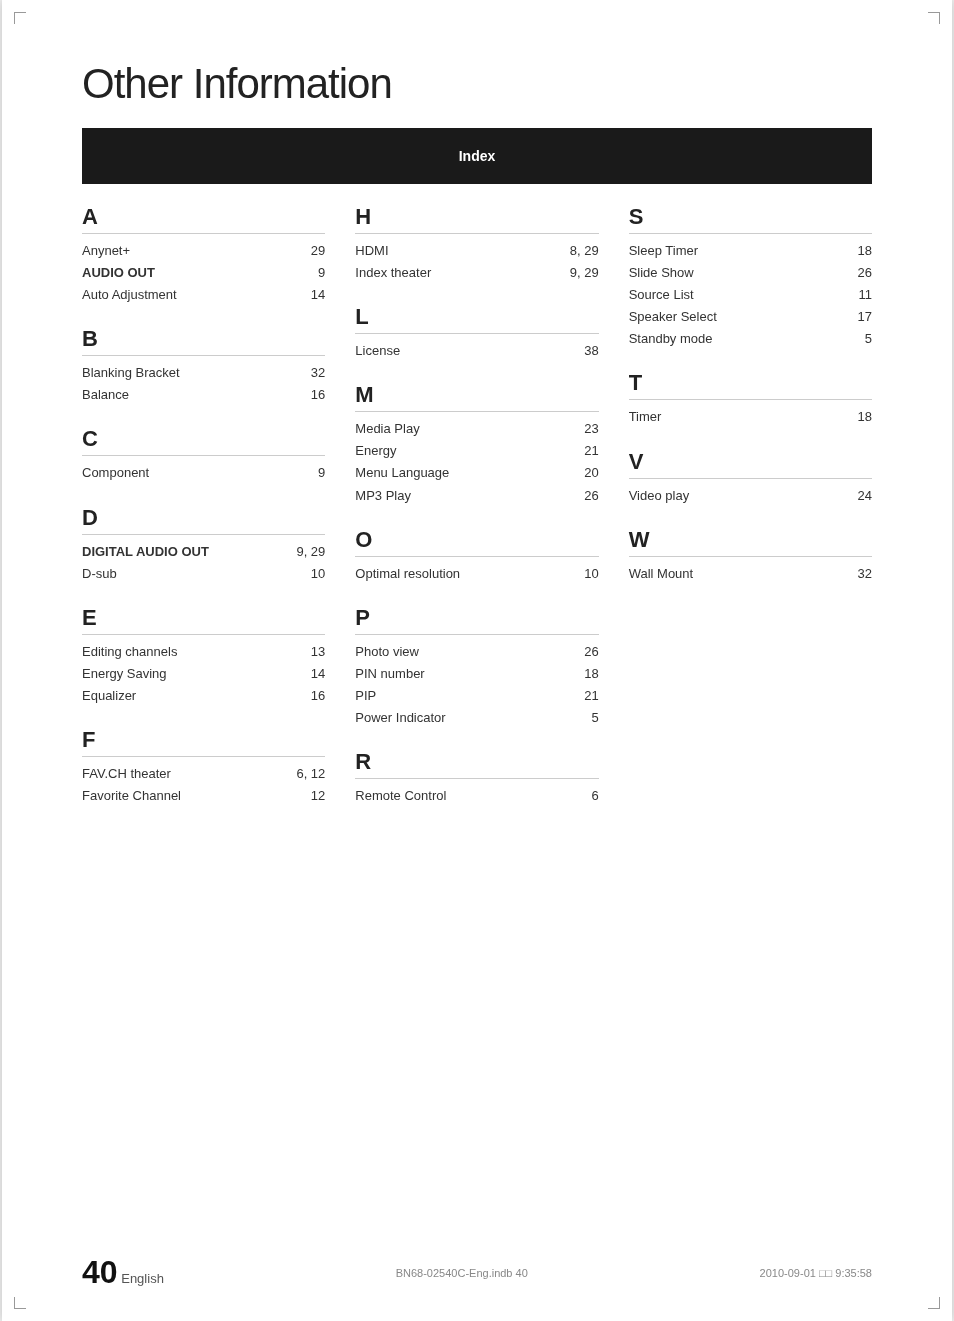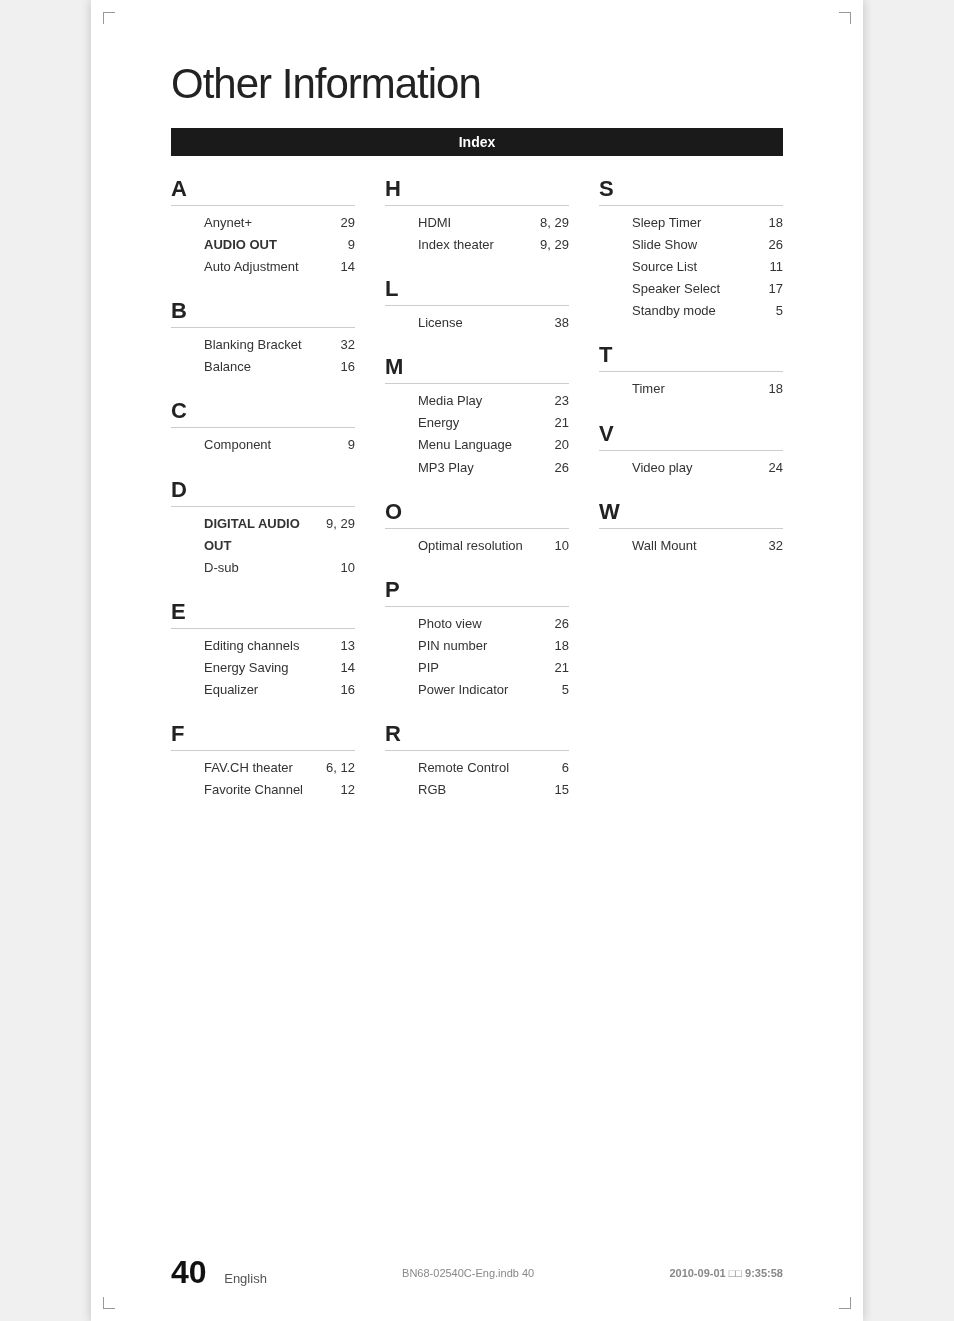--- a/index.html
+++ b/index.html
@@ -7,21 +7,21 @@
     body {
       background: #f0f0f0;
       display: flex;
       justify-content: center;
       align-items: flex-start;
       min-height: 100vh;
       font-family: 'Arial', sans-serif;
     }
 
     .page {
-      width: 772px;
+      width: 950px;
       min-height: 1321px;
       background: #ffffff;
       position: relative;
       padding: 60px 80px 40px 80px;
       box-shadow: 0 0 10px rgba(0,0,0,0.2);
     }
 
     
     .corner-mark {
       position: absolute;
@@ -42,21 +42,21 @@
       margin-bottom: 20px;
       letter-spacing: -1px;
     }
 
     .index-header {
       background: #1a1a1a;
       color: #fff;
       text-align: center;
       font-size: 14px;
       font-weight: bold;
-      padding: 6px 0;
+      padding: 20px 0;
       margin-bottom: 20px;
     }
 
     .index-grid {
       display: grid;
       grid-template-columns: 1fr 1fr 1fr;
       gap: 0 30px;
     }
 
     .index-column {}
@@ -79,21 +79,20 @@
       display: flex;
       justify-content: space-between;
       align-items: baseline;
       font-size: 13px;
       color: #333;
       line-height: 1.7;
     }
 
     .index-row .entry-name {
       flex: 1;
-      margin-left: 33px;
     }
 
     .index-row .entry-page {
       text-align: right;
       min-width: 40px;
       color: #333;
     }
 
     .entry-name.bold {
       font-weight: bold;
@@ -114,27 +113,26 @@
     .footer-left {
       font-size: 13px;
       color: #555;
     }
 
     .footer-left .page-num {
       font-size: 32px;
       font-weight: bold;
       color: #111;
       display: inline-block;
-      margin-right: 14px;
+      margin-right: 0;
     }
 
     .footer-right {
       font-size: 11px;
       color: #888;
-      font-weight: bold;
     }
 
     .footer-center {
       font-size: 11px;
       color: #888;
     }
 
     .section-spacer {
       height: 4px;
     }
@@ -277,24 +275,20 @@
         </div>
         <div class="index-row">
           <span class="entry-name">Power Indicator</span>
           <span class="entry-page">5</span>
         </div>
         <div class="section-spacer"></div>
         <div class="section-letter">R</div>
         <div class="index-row">
           <span class="entry-name">Remote Control</span>
           <span class="entry-page">6</span>
-        </div>
-        <div class="index-row">
-          <span class="entry-name">RGB</span>
-          <span class="entry-page">15</span>
         </div>
         <div class="section-spacer"></div>
       </div>
       <div class="index-column">
         <div class="section-letter">S</div>
         <div class="index-row">
           <span class="entry-name">Sleep Timer</span>
           <span class="entry-page">18</span>
         </div>
         <div class="index-row">

